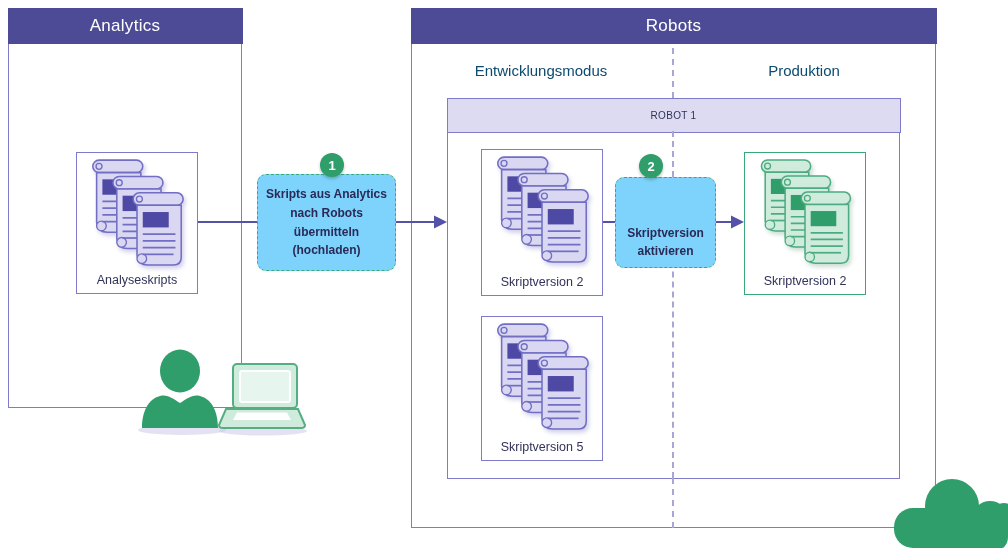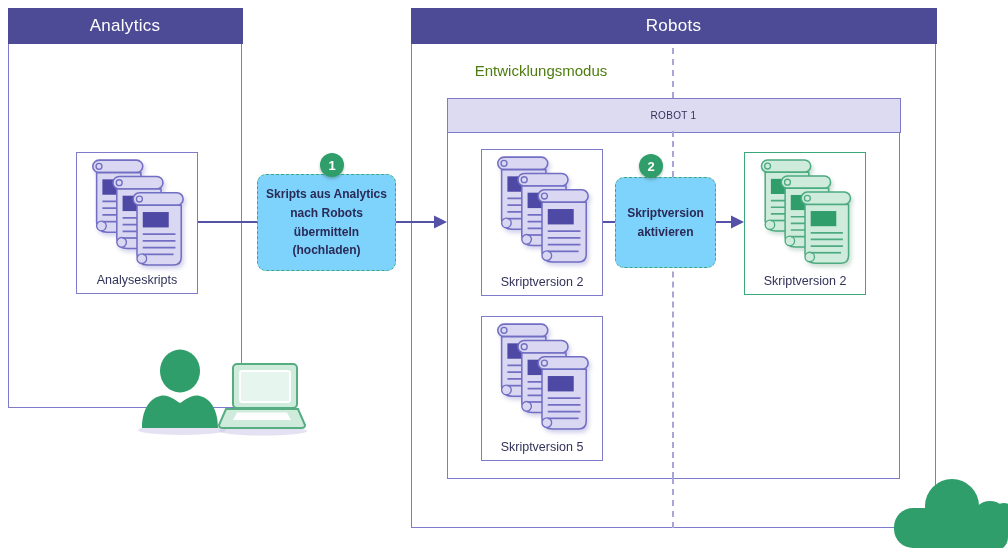--- a/index.html
+++ b/index.html
@@ -9,21 +9,21 @@
   }
   .abs{position:absolute;box-sizing:border-box;}
   
   .sys-box{border:1.5px solid #7e7bca;background:#ffffff;}
   .sys-header{
     position:absolute;left:-1.5px;top:-1.5px;right:-1.5px;height:36px;
     background:#4e4b96;color:#ffffff;display:flex;align-items:center;justify-content:center;
     font-size:17px;letter-spacing:.3px;
   }
   
-  .mode-label{font-size:15px;color:#4d7c0f;text-align:center;}
+  .mode-label{font-size:15px;color:#0c4a6e;text-align:center;}
   
   .robot-box{border:1.5px solid #7e7bca;background:#ffffff;}
   .robot-header{
     position:absolute;left:-1.5px;top:-1.5px;right:-1.5px;height:33px;
     background:#dddbf2;border:1.5px solid #7e7bca;display:flex;align-items:center;justify-content:center;
     font-size:10px;color:#30325a;letter-spacing:.3px;
   }
   
   .item-box{background:#ffffff;border:1.3px solid #7e7bca;z-index:3;}
   .item-box.green{border-color:#3aa878;}
@@ -64,20 +64,21 @@
     </div>
   </div>
 
   <div class="abs sys-box" style="left:411px;top:8px;width:525px;height:520px;">
     <div class="sys-header">
       <span>Robots</span>
     </div>
   </div>
 
   <div class="abs mode-label" style="left:431px;top:62px;width:220px;">Entwicklungsmodus</div>
+  <div class="abs mode-label" style="left:694px;top:62px;width:220px;">Produktion</div>
 
   <div class="abs v-dash" style="left:672px;top:48px;height:50px;"></div>
   <div class="abs v-dash" style="left:672px;top:131px;height:347px;"></div>
   <div class="abs v-dash" style="left:672px;top:478px;height:50px;"></div>
 
   <div class="abs robot-box" style="left:447px;top:98px;width:453px;height:381px;">
     <div class="robot-header">
       <span>ROBOT 1</span>
     </div>
   </div>
@@ -134,21 +135,21 @@
     <div class="item-label">Skriptversion 2</div>
   </div>
 
   <div class="abs step-box" style="left:257px;top:174px;width:139px;height:97px;">
     <span>Skripts aus Analytics nach Robots übermitteln (hochladen)</span>
   </div>
   <div class="abs step-circle" style="left:320px;top:153px;">
     <span>1</span>
   </div>
 
-  <div class="abs step-box" style="left:615px;top:177px;width:101px;height:91px;">
+  <div class="abs step-box" style="left:615px;top:177px;width:101px;height:91px;align-items:flex-end;">
     <span>Skriptversion aktivieren</span>
   </div>
   <div class="abs step-circle" style="left:639px;top:154px;">
     <span>2</span>
   </div>
 
   <svg id="arrow-layer" class="abs" style="left:0;top:0;" width="1008" height="552">
     <g stroke="#5451a8" stroke-width="2">
       <line x1="186" y1="222" x2="257" y2="222"></line>
       <line x1="396" y1="222" x2="436" y2="222"></line>

